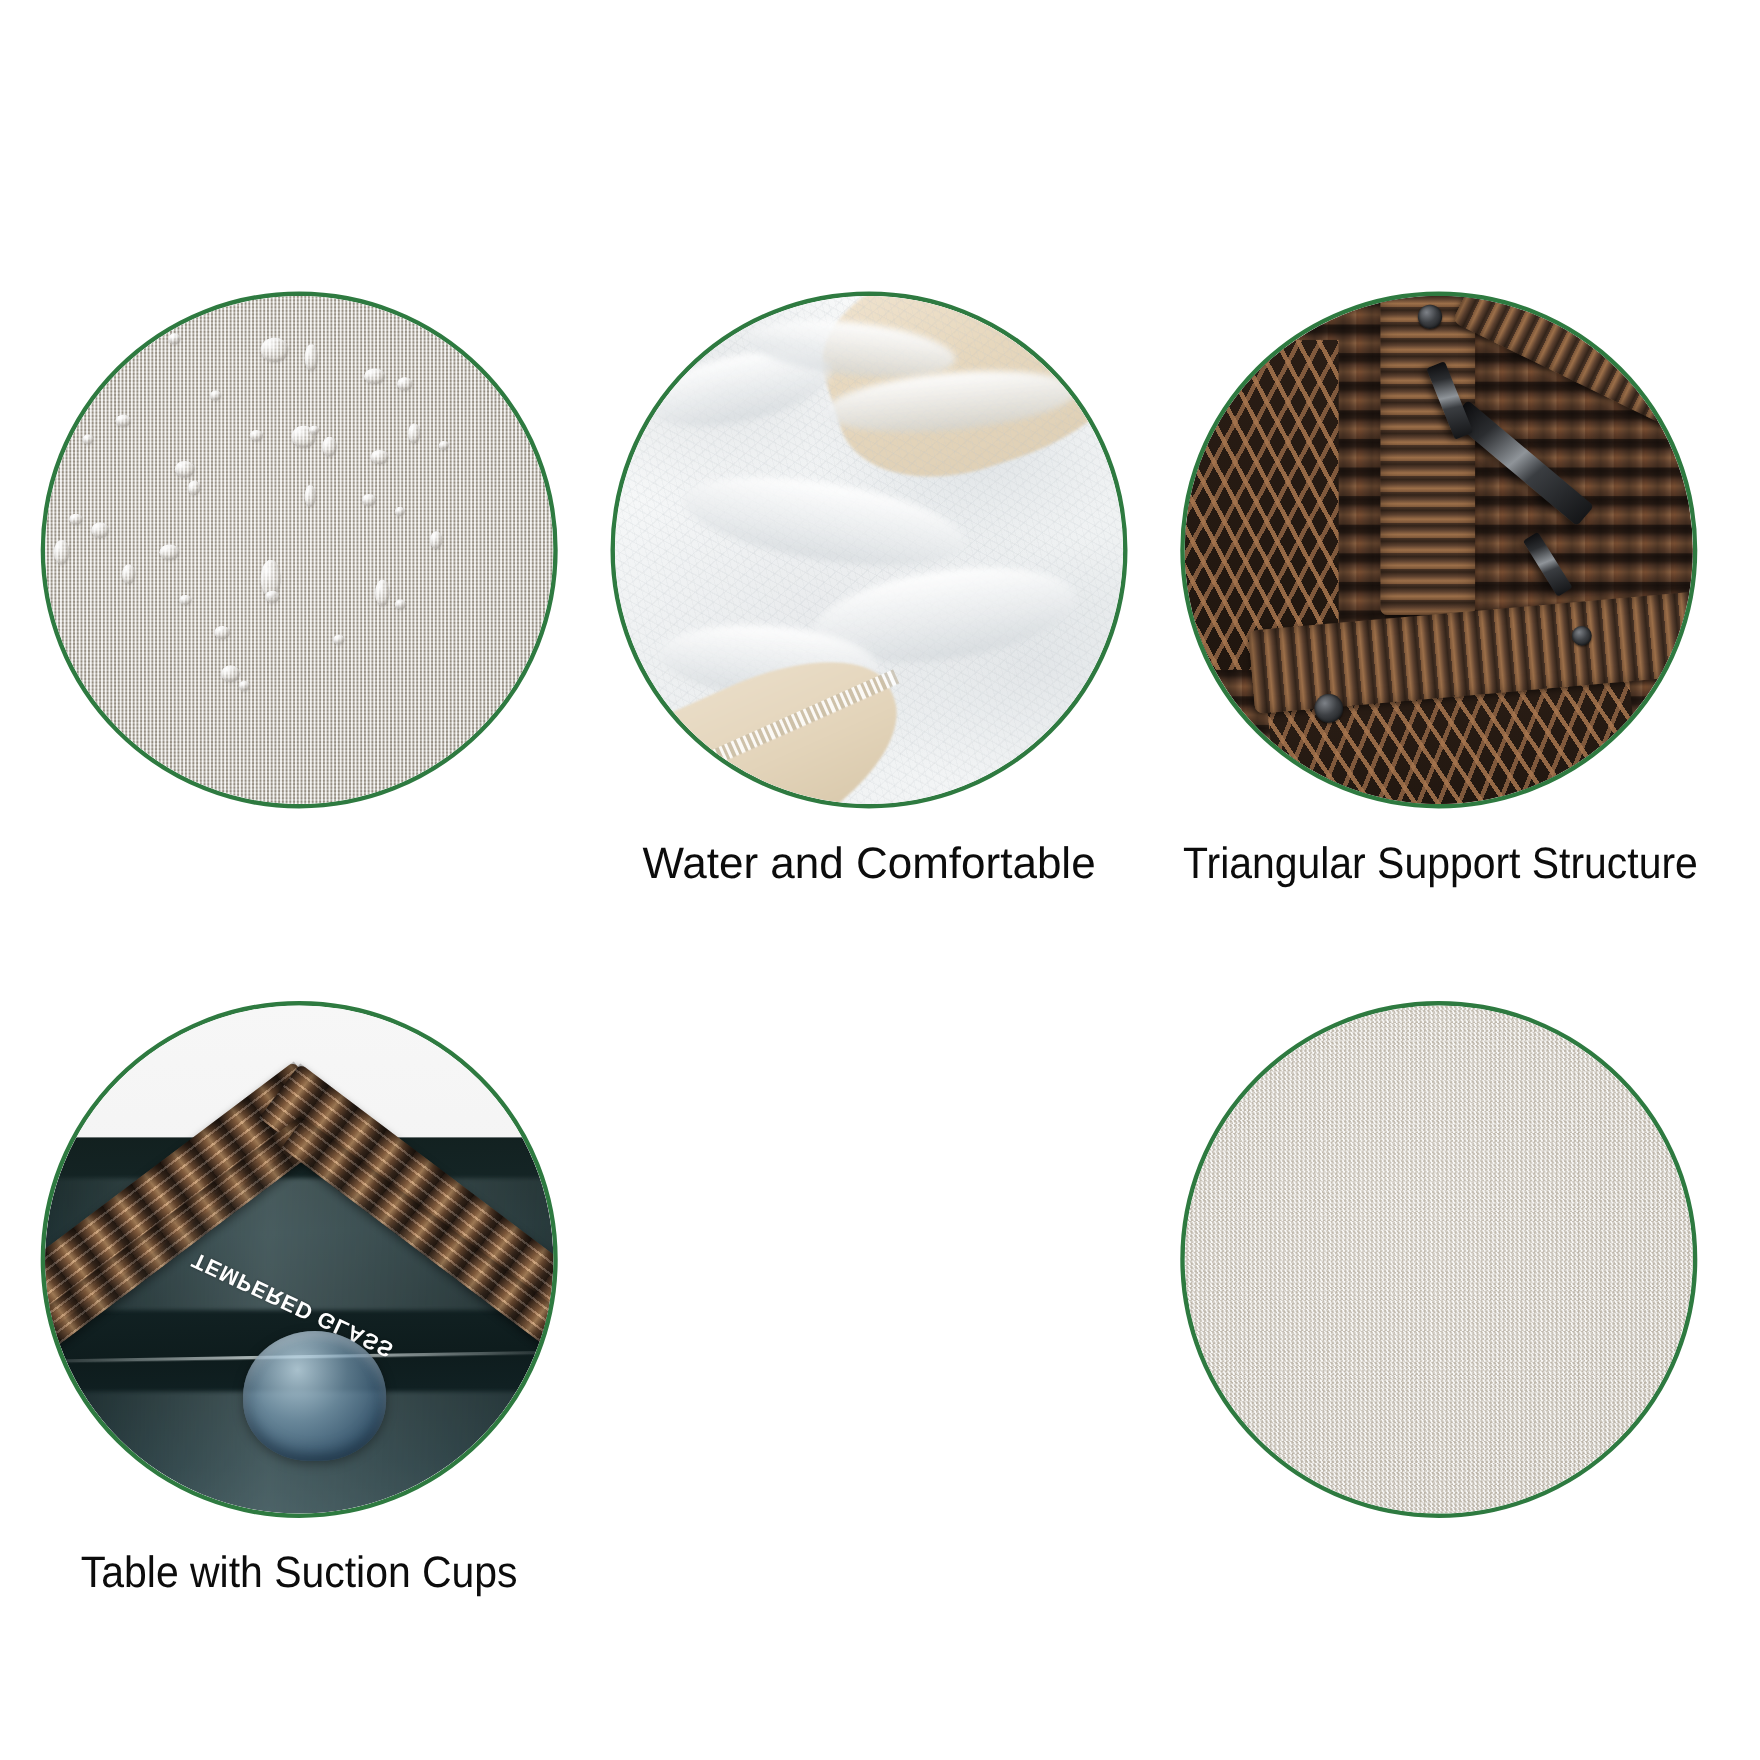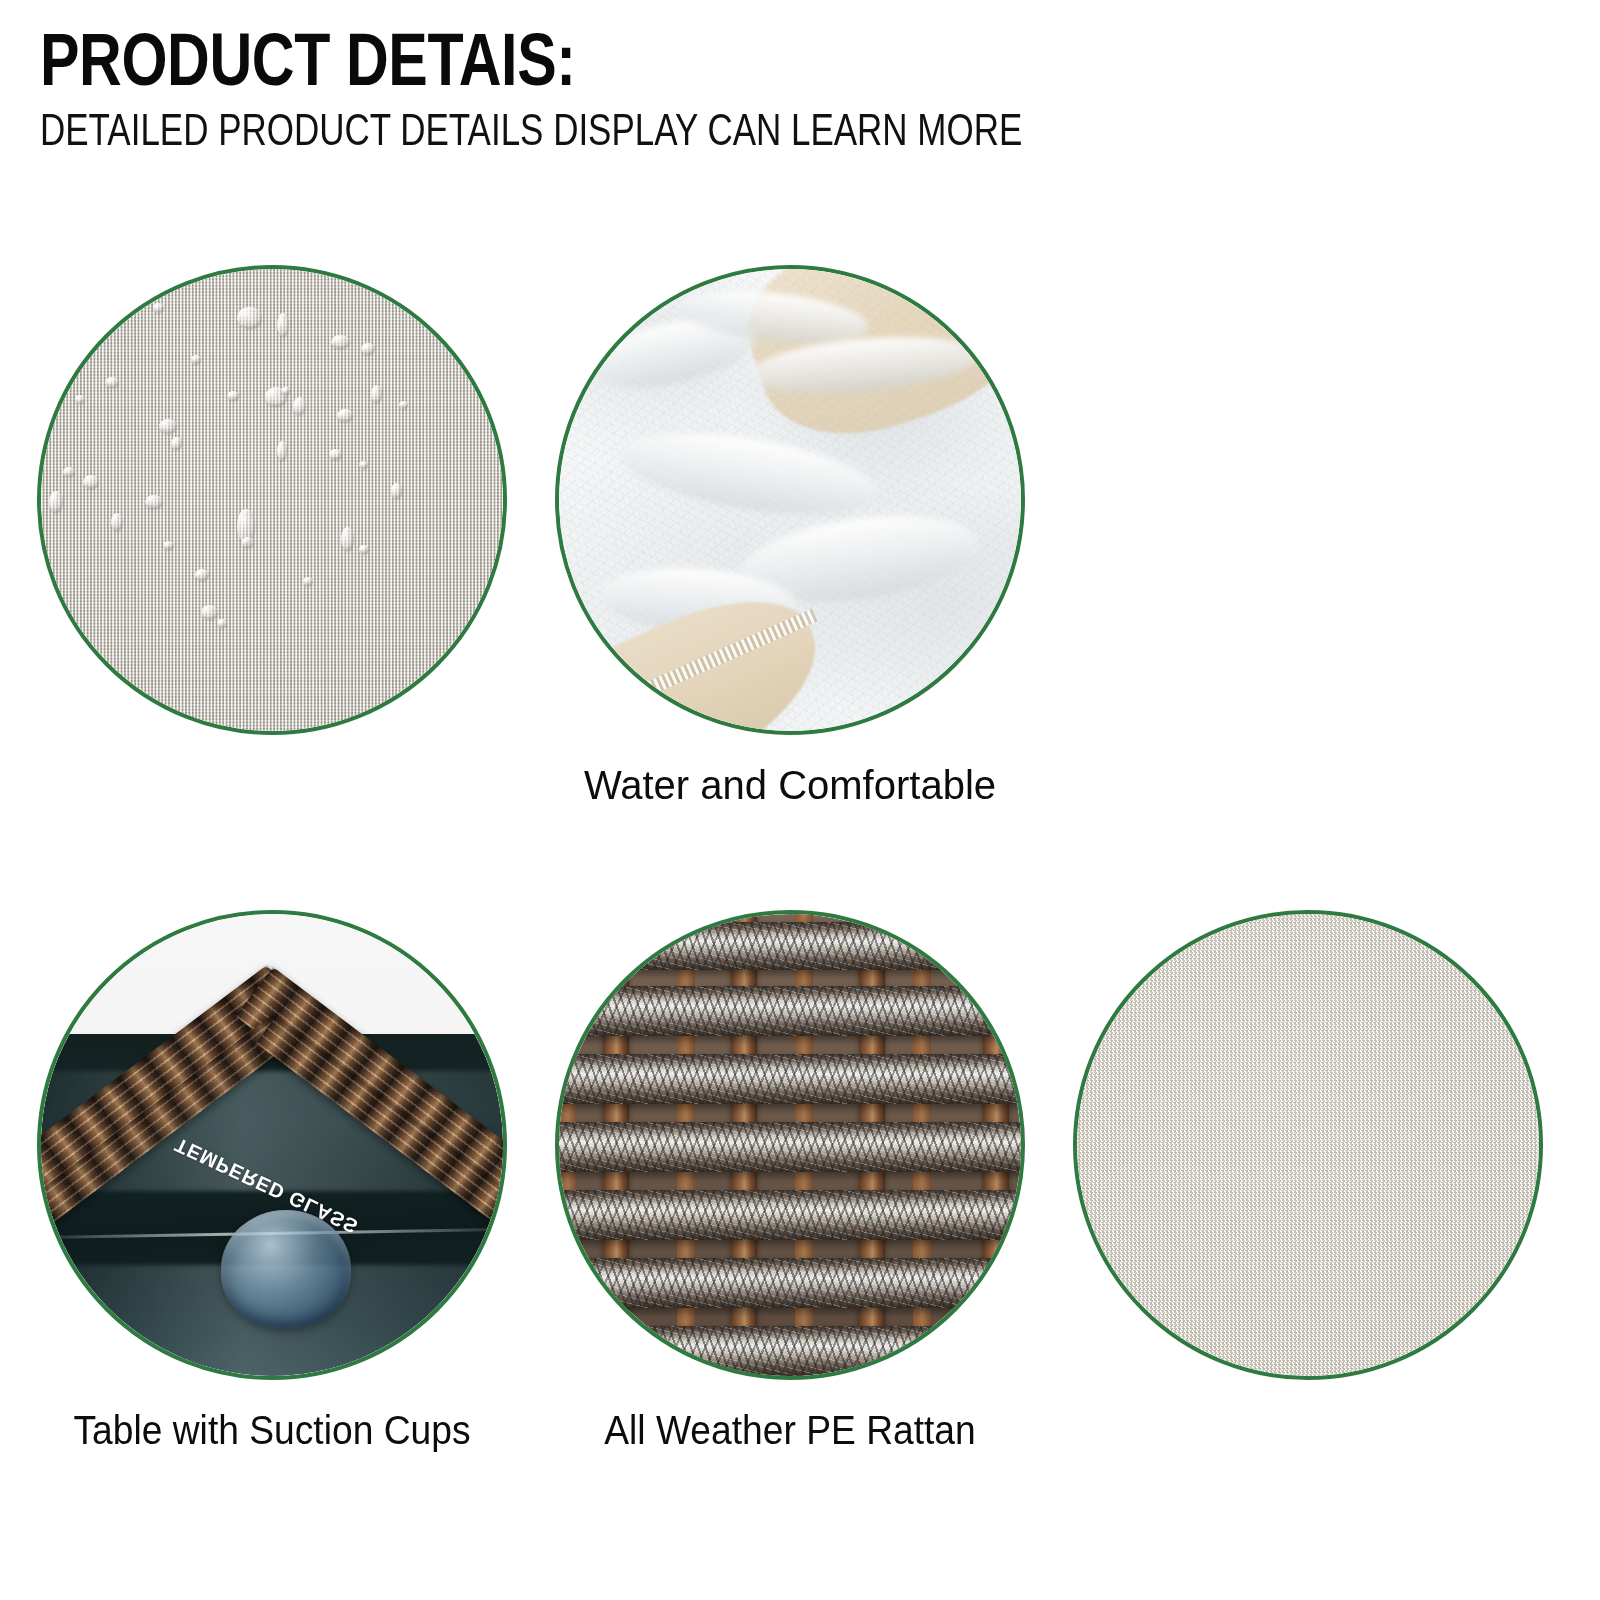--- a/index.html
+++ b/index.html
@@ -335,24 +335,20 @@
     position: absolute; inset: 0;
     background-image:
       repeating-linear-gradient(0deg, rgba(255,255,255,0.16) 0 2px, rgba(0,0,0,0.22) 2px 9px);
   }
 </style>
 </head>
 <body>
 
 <div class="page">
 
-  <div class="header">
-    <div class="title">PRODUCT DETAIS:</div>
-    <div class="subtitle">DETAILED PRODUCT DETAILS DISPLAY CAN LEARN MORE</div>
-  </div>
 
   <div class="grid">
 
     <div class="row">
 
       <div class="cell c1">
         <div class="circle">
           <div class="inner tex-canvas">
             <div class="drops">
               <div class="drop" style="left:40px;  top:48px;  width:16px; height:13px;"></div>
@@ -407,20 +403,48 @@
             <div class="batting-fold" style="left:60px;  top:170px; width:260px; height:70px; transform:rotate(9deg);"></div>
             <div class="batting-fold" style="left:180px; top:250px; width:240px; height:80px; transform:rotate(-8deg);"></div>
             <div class="batting-fold" style="left:40px;  top:300px; width:200px; height:64px; transform:rotate(4deg);"></div>
             <div class="batting-beige-bl"></div>
             <div class="batting-seam"></div>
           </div>
         </div>
         <div class="caption">Water and Comfortable</div>
       </div>
 
+      <div class="cell c3">
+        <div class="circle">
+          <div class="inner tex-rattan-dark">
+            <div class="rattan-vert"></div>
+
+            <div class="rattan-lattice" style="left:-10px; top:40px; width:150px; height:300px;"></div>
+
+            <div class="rattan-lattice" style="left:80px; top:350px; width:330px; height:130px; transform:rotate(-6deg);"></div>
+
+            <div class="rattan-band" style="left:178px; top:-10px; width:86px; height:300px; border-radius:6px;"></div>
+
+            <div class="rattan-band" style="left:60px; top:286px; width:420px; height:76px; transform:rotate(-5deg); border-radius:8px;
+                        background-image:repeating-linear-gradient(90deg,#7d5739 0px,#9c6f49 3px,#5e4230 7px,#33241a 11px,#4a3426 14px);"></div>
+
+            <div class="rattan-band" style="left:240px; top:36px; width:300px; height:56px; transform:rotate(26deg); border-radius:8px;
+                        background-image:repeating-linear-gradient(90deg,#7d5739 0px,#9c6f49 3px,#5e4230 7px,#33241a 11px,#4a3426 14px);"></div>
+
+            <div class="metal-brace" style="left:232px; top:140px; width:150px; height:24px; transform:rotate(40deg); border-radius:4px;"></div>
+            <div class="metal-brace" style="left:206px; top:86px; width:70px; height:18px; transform:rotate(68deg); border-radius:3px;"></div>
+            <div class="metal-brace" style="left:300px; top:236px; width:60px; height:16px; transform:rotate(58deg); border-radius:3px;"></div>
+
+            <div class="screw" style="left:212px; top:8px; width:22px; height:22px;"></div>
+            <div class="screw" style="left:118px; top:362px; width:26px; height:26px;"></div>
+            <div class="screw" style="left:352px; top:300px; width:18px; height:18px;"></div>
+          </div>
+        </div>
+        <div class="caption tight">Triangular Support Structure</div>
+      </div>
     </div>
 
     <div class="row">
 
       <div class="cell c1">
         <div class="circle">
           <div class="inner tex-glasstable">
             <div class="glass-top"></div>
             <div class="glass-sheen" style="left:-10%; top:34%; width:120%; height:26%;"></div>
             <div class="glass-sheen" style="left:-10%; top:76%; width:120%; height:30%;"></div>
@@ -432,41 +456,20 @@
             <div class="corner-arm" style="left:192px; top:198px; width:330px; height:34px; transform:rotate(37deg); border-radius:5px; opacity:0.92;"></div>
 
             <span class="glass-label" style="left:126px; top:260px;">TEMPERED GLASS</span>
 
             <div class="suction-cup" style="left:180px; top:296px;"></div>
           </div>
         </div>
         <div class="caption tight">Table with Suction Cups</div>
       </div>
 
-      <div class="cell c2">
-        <div class="circle">
-          <div class="inner tex-rattan-macro">
-            <div class="macro-vert"></div>
-
-            <div class="macro-cross" style="left:44px;  top:-20px; width:26px; height:520px;"></div>
-            <div class="macro-cross" style="left:172px; top:-20px; width:26px; height:520px;"></div>
-            <div class="macro-cross" style="left:300px; top:-20px; width:26px; height:520px;"></div>
-            <div class="macro-cross" style="left:424px; top:-20px; width:26px; height:520px;"></div>
-
-            <div class="macro-strand" style="top:8px;   height:48px;"></div>
-            <div class="macro-strand" style="top:72px;  height:50px;"></div>
-            <div class="macro-strand" style="top:140px; height:50px;"></div>
-            <div class="macro-strand" style="top:208px; height:50px;"></div>
-            <div class="macro-strand" style="top:276px; height:50px;"></div>
-            <div class="macro-strand" style="top:344px; height:50px;"></div>
-            <div class="macro-strand" style="top:412px; height:50px;"></div>
-          </div>
-        </div>
-        <div class="caption tight">All Weather PE Rattan</div>
-      </div>
 
       <div class="cell c3">
         <div class="circle">
           <div class="inner tex-nonpill"></div>
         </div>
       </div>
     </div>
 
   </div>
 </div>

